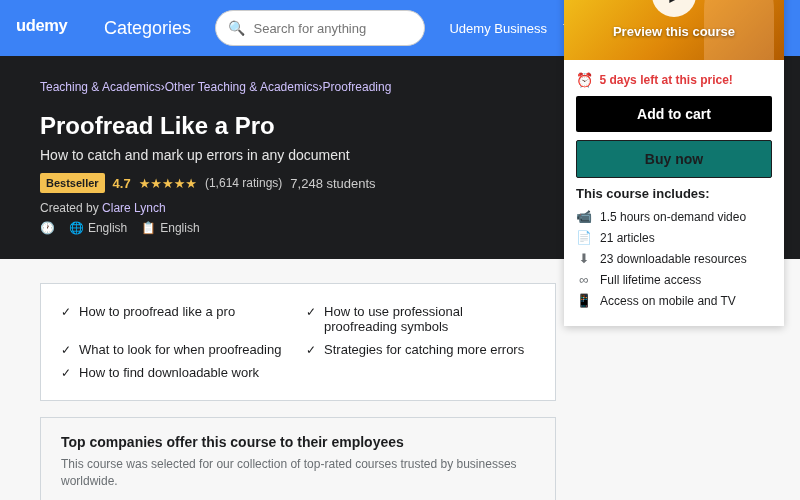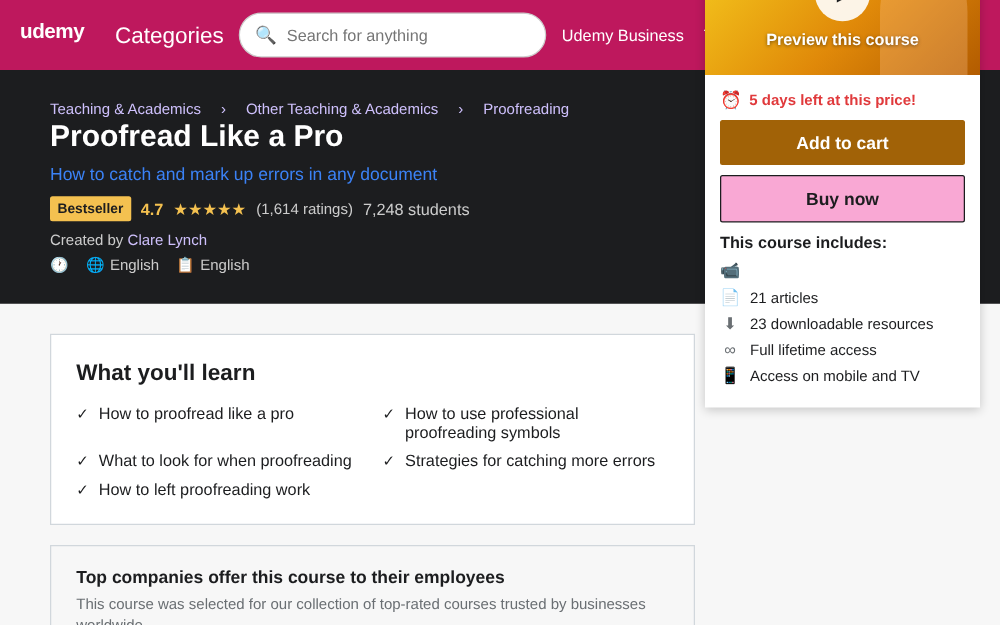--- a/index.html
+++ b/index.html
@@ -1,25 +1,25 @@
 <!DOCTYPE html>
 <html><head>
   <meta charset="utf-8">
   <style>
     * { box-sizing: border-box; margin: 0; padding: 0; }
     body { font-family: 'Segoe UI', Arial, sans-serif; font-size: 14px; background: #f7f7f7; }
 
     
     .navbar {
-      background: #be185d;
+      background: #3b82f6;
       display: flex;
       align-items: center;
       padding: 0 16px;
       height: 56px;
-      gap: 12px;
+      gap: 24px;
     }
     .navbar-logo { color: #fff; font-size: 20px; font-weight: 700; letter-spacing: -0.5px; margin-right: 4px; }
     .navbar-categories { color: #fff; font-size: 18px; cursor: pointer; white-space: nowrap; }
     .navbar-search {
       flex: 1;
       display: flex;
       align-items: center;
       background: #fff;
       border-radius: 22px;
       padding: 0 12px;
@@ -52,25 +52,25 @@
     
     .hero {
       background: #1c1d1f;
       padding: 24px 16px 24px 40px;
       display: flex;
       align-items: flex-start;
       position: relative;
       min-height: 150px;
     }
     .hero-content { flex: 1; max-width: 560px; }
-    .breadcrumb { display: flex; align-items: center; gap: 16px; font-size: 12px; color: #cec0fc; margin-bottom: 0; }
+    .breadcrumb { display: flex; align-items: center; gap: 0; font-size: 12px; color: #cec0fc; margin-bottom: 16px; }
     .breadcrumb span { color: #cec0fc; cursor: pointer; }
     .breadcrumb-sep { color: #ccc; }
     .course-title { color: #fff; font-size: 24px; font-weight: 700; line-height: 1.3; margin-bottom: 6px; }
-    .course-subtitle { color: #3b82f6; font-size: 14px; margin-bottom: 10px; }
+    .course-subtitle { color: #e5e5e5; font-size: 14px; margin-bottom: 10px; }
     .rating-row { display: flex; align-items: center; gap: 8px; margin-bottom: 8px; }
     .badge-bestseller { background: #f4c150; color: #1c1d1f; font-size: 11px; font-weight: 700; padding: 4px 6px; border-radius: 2px; }
     .rating-number { color: #f4c150; font-weight: 700; font-size: 13px; }
     .stars { color: #f4c150; font-size: 13px; }
     .rating-count { color: #ccc; font-size: 12px; }
     .students-count { color: #ccc; font-size: 13px; }
     .created-by { color: #ccc; font-size: 12px; margin-bottom: 6px; }
     .created-by a { color: #cec0fc; text-decoration: none; }
     .meta-row { display: flex; align-items: center; gap: 14px; font-size: 12px; color: #ccc; }
     .meta-item { display: flex; align-items: center; gap: 4px; }
@@ -161,33 +161,33 @@
       font-size: 13px;
       font-weight: 600;
       text-shadow: 0 1px 3px rgba(0,0,0,0.5);
       z-index: 2;
     }
     .card-body { padding: 12px; }
     .price-timer { display: flex; align-items: center; gap: 6px; color: #e03a3c; font-size: 12px; font-weight: 600; margin-bottom: 8px; }
     .timer-icon { font-size: 14px; }
     .btn-add-cart {
       width: 100%;
-      background: #a16207;
+      background: #000000;
       color: #fff;
       border: none;
       padding: 10px;
       font-size: 14px;
       font-weight: 700;
       cursor: pointer;
       margin-bottom: 8px;
       border-radius: 2px;
     }
     .btn-buy-now {
       width: 100%;
-      background: #f9a8d4;
+      background: #0f766e;
       color: #1c1d1f;
       border: 1px solid #1c1d1f;
       padding: 10px;
       font-size: 14px;
       font-weight: 700;
       cursor: pointer;
       margin-bottom: 8px;
       border-radius: 2px;
     }
     .guarantee-text { text-align: center; font-size: 11px; color: #6a6f73; margin-bottom: 12px; }
@@ -275,20 +275,21 @@
       <div class="card-body">
         <div class="price-timer">
           <span class="timer-icon">⏰</span>
           <span>5 days left at this price!</span>
         </div>
         <button class="btn-add-cart">Add to cart</button>
         <button class="btn-buy-now">Buy now</button>
         <p class="includes-title">This course includes:</p>
         <div class="includes-item">
           <span class="includes-icon">📹</span>
+          <span>1.5 hours on-demand video</span>
         </div>
         <div class="includes-item">
           <span class="includes-icon">📄</span>
           <span>21 articles</span>
         </div>
         <div class="includes-item">
           <span class="includes-icon">⬇</span>
           <span>23 downloadable resources</span>
         </div>
         <div class="includes-item">
@@ -301,41 +302,40 @@
         </div>
       </div>
     </div>
   </div>
 </div>
 
 <div class="main-container">
   <div class="content-area">
 
     <div class="learn-box">
-      <h2 class="learn-title">What you'll learn</h2>
       <div class="learn-grid">
         <div class="learn-item">
           <span class="check-icon">✓</span>
           <span>How to proofread like a pro</span>
         </div>
         <div class="learn-item">
           <span class="check-icon">✓</span>
           <span>How to use professional proofreading symbols</span>
         </div>
         <div class="learn-item">
           <span class="check-icon">✓</span>
           <span>What to look for when proofreading</span>
         </div>
         <div class="learn-item">
           <span class="check-icon">✓</span>
           <span>Strategies for catching more errors</span>
         </div>
         <div class="learn-item">
           <span class="check-icon">✓</span>
-          <span>How to left proofreading work</span>
+          <span>How to find downloadable work</span>
         </div>
       </div>
     </div>
 
     <div class="companies-box">
       <p class="companies-title">Top companies offer this course to their employees</p>
       <p class="companies-desc">
         <span>This course was selected for our collection of top-rated courses trusted by businesses worldwide.</span>
         
       </p>

